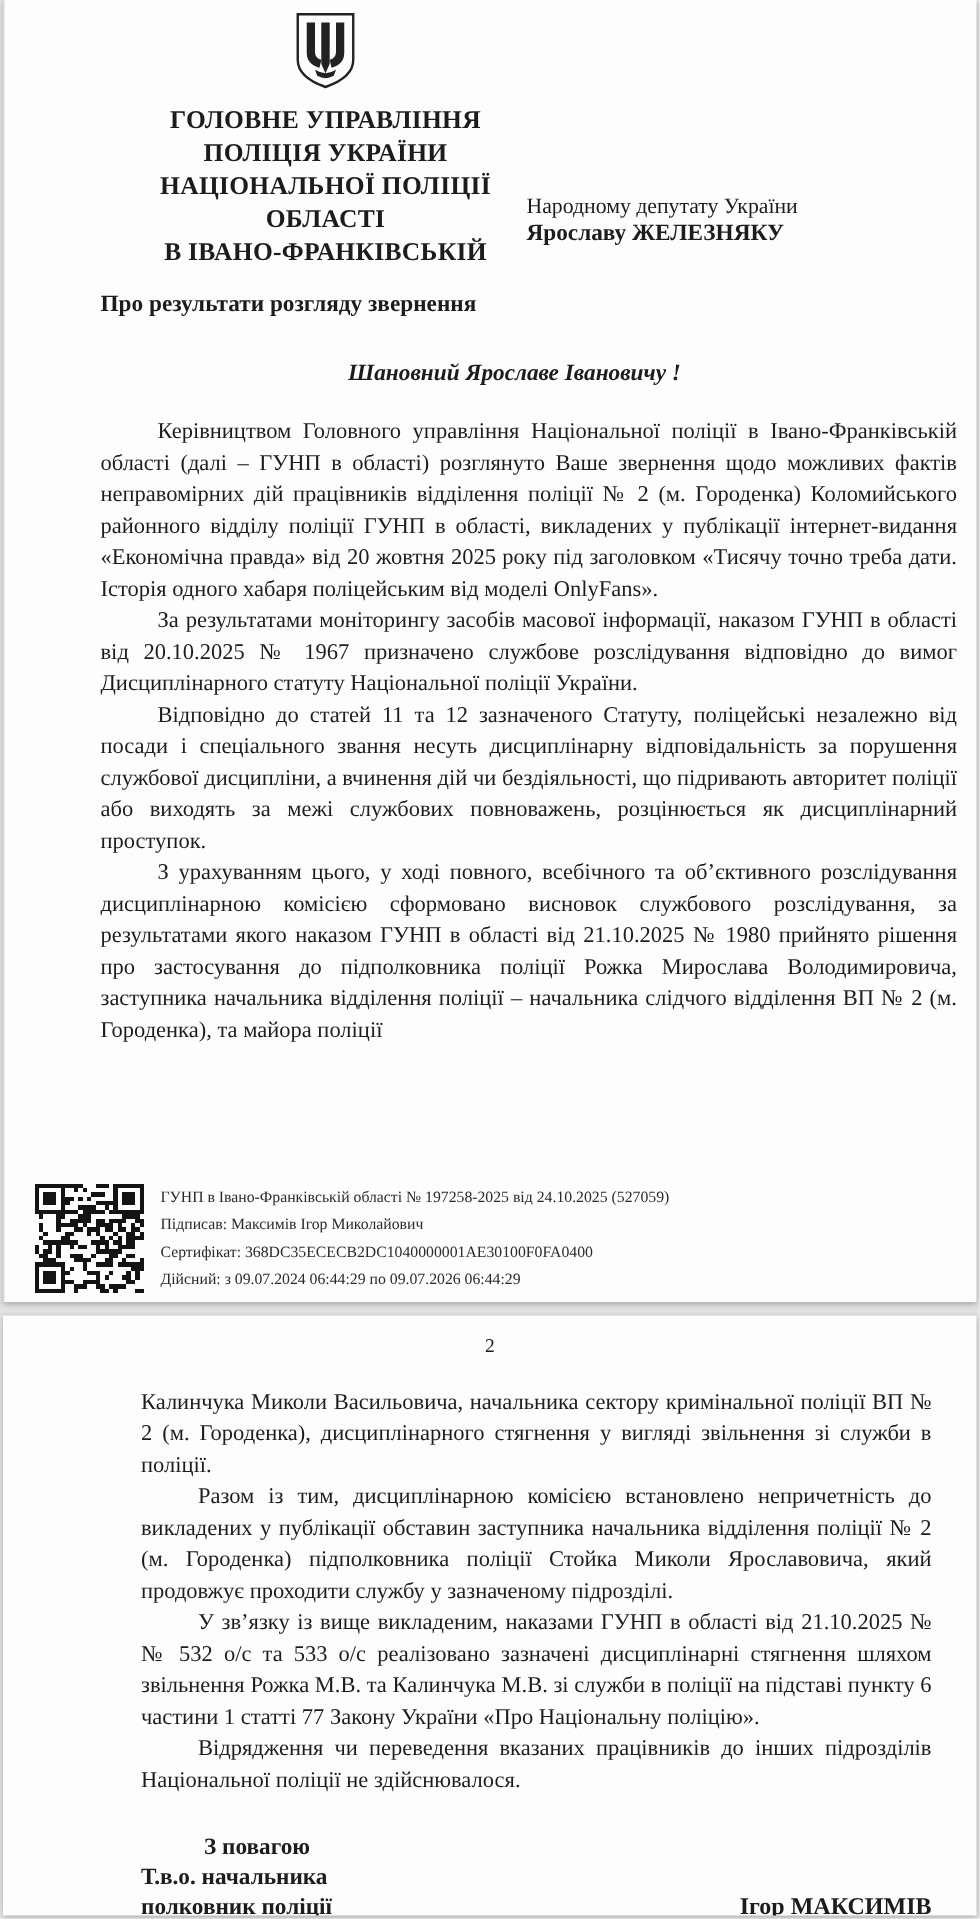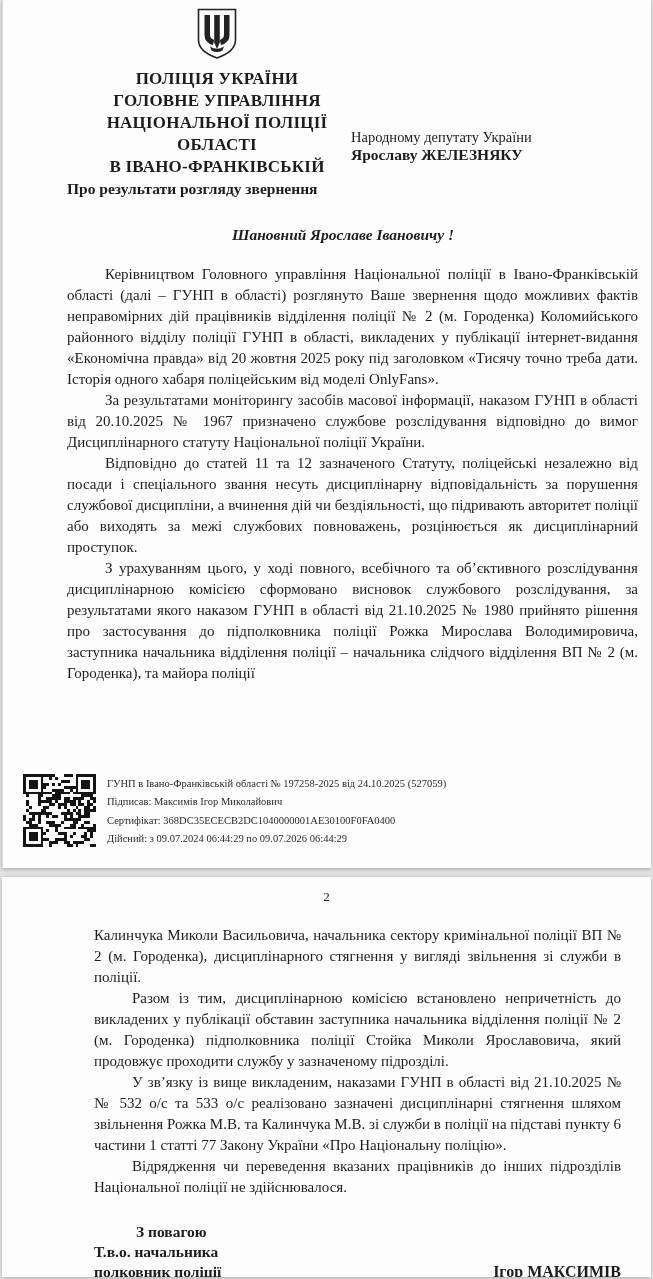--- a/index.html
+++ b/index.html
@@ -28,34 +28,34 @@
   .letterhead-row{display:flex;align-items:flex-start;}
   .letterhead-col{width:300px;margin-left:64px;text-align:center;}
   .org-title{font-weight:bold;font-size:17px;line-height:22px;letter-spacing:.2px;}
   .org-address{font-size:13px;line-height:16.5px;margin-top:3px;}
   .recipient-col{margin-left:-16px;padding-top:60px;font-size:14.5px;line-height:18px;}
   .recipient-name{font-weight:bold;font-size:15.5px;}
 
   
   .ref-line{margin:17px 32px 0 64px;font-size:15px;}
   .ref-underline{text-decoration:underline;text-underline-offset:3px;}
-  .subject{margin:0 32px 0 64px;width:265px;font-weight:bold;font-size:15.5px;line-height:21px;text-align:justify;}
+  .subject{margin:13px 32px 0 64px;width:265px;font-weight:bold;font-size:15.5px;line-height:21px;text-align:justify;}
   .salutation{margin:27px 32px 0 64px;text-align:center;font-weight:bold;font-style:italic;font-size:15.5px;}
 
   
   .body-text{margin:20px 13px 0 64px;}
   .body-text p{
     margin:0;font-size:15px;line-height:21px;
     text-align:justify;text-indent:38px;
   }
   .page-2 .body-text{margin:20px 30px 0 92px;}
   p.no-indent{text-indent:0;}
 
   
-  .stamp{position:absolute;left:20px;bottom:20px;display:flex;align-items:flex-start;}
+  .stamp{position:absolute;left:20px;bottom:5px;display:flex;align-items:flex-start;}
   .qr{width:73px;height:73px;flex:0 0 auto;}
   .stamp-lines{margin-left:11px;padding-top:1px;font-size:10.5px;line-height:18.2px;color:#2a2a2a;white-space:nowrap;}
 
   
   .page-num{padding-top:12px;text-align:center;font-size:13px;}
   .signature{display:flex;justify-content:space-between;align-items:flex-end;margin:24px 30px 0 92px;font-weight:bold;font-size:15.5px;line-height:20px;}
   .sig-respect{padding-left:42px;}
   .sig-name{font-size:16px;}
 </style>
 </head>
@@ -71,22 +71,22 @@
         <path d="M9.5,7 h5.5 v19.5 q0,4.2 4.2,5.4 l-1.2,5.2 q-8.5,-2.2 -8.5,-10 Z" fill="#222"></path>
         <path d="M34.5,7 h-5.5 v19.5 q0,4.2 -4.2,5.4 l1.2,5.2 q8.5,-2.2 8.5,-10 Z" fill="#222"></path>
         <path d="M19.2,7 h5.6 v27.5 l-2.8,6.5 l-2.8,-6.5 Z" fill="#222"></path>
         <path d="M15,38.5 q7,4.5 14,0 l-1.5,4 q-5.5,3.2 -11,0 Z" fill="#222"></path>
       </svg>
     </div>
 
     <div class="letterhead-row">
       <div class="letterhead-col">
         <div class="org-title">
+          <div>ГОЛОВНЕ УПРАВЛІННЯ</div>
           <div>ПОЛІЦІЯ УКРАЇНИ</div>
-          <div>ГОЛОВНЕ УПРАВЛІННЯ</div>
           <div>НАЦІОНАЛЬНОЇ ПОЛІЦІЇ</div>
           <div>ОБЛАСТІ</div>
           <div>В ІВАНО-ФРАНКІВСЬКІЙ</div>
         </div>
       </div>
       <div class="recipient-col">
         <div>Народному депутату України</div>
         <div class="recipient-name">Ярославу ЖЕЛЕЗНЯКУ</div>
       </div>
     </div>

